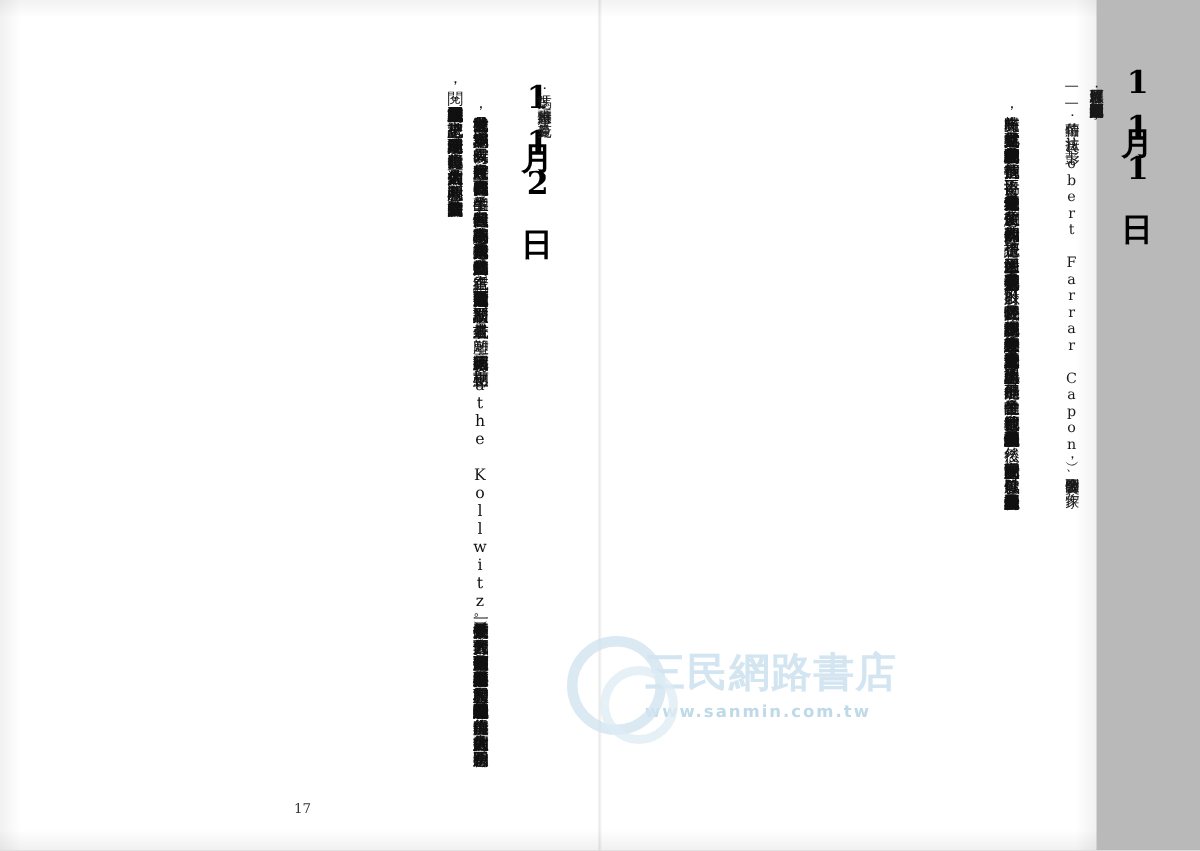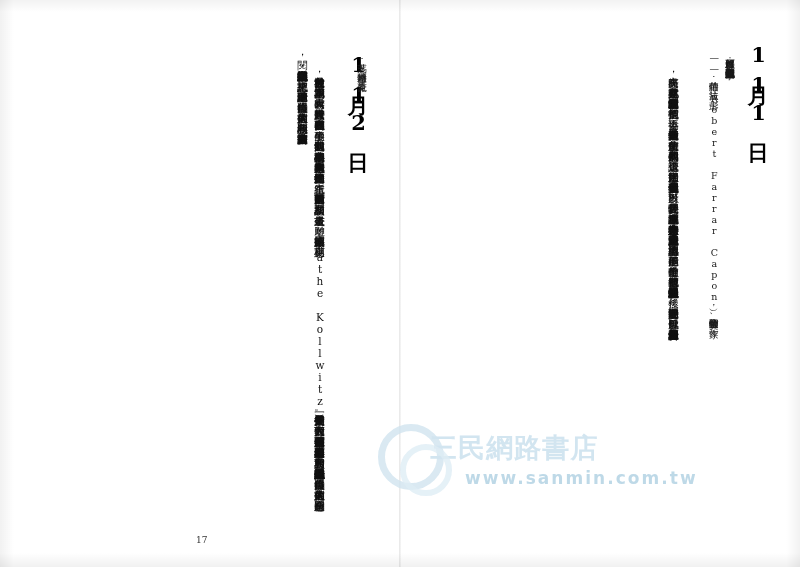--- a/index.html
+++ b/index.html
@@ -8,21 +8,21 @@
   }
   body {
     width: 800px;
     height: 567px;
     background: #b9b9b9;
     font-family: "DejaVu Sans", sans-serif;
     overflow: hidden;
   }
   .spread {
     position: relative;
-    width: 800px;
+    width: 731px;
     height: 567px;
     background: #ffffff;
     box-sizing: border-box;
   }
   
   .spread::before {
     content: "";
     position: absolute;
     left: 0; top: 0; right: 0; bottom: 0;
     background:
@@ -162,26 +162,25 @@
   .wm-main {
     font-family: "DejaVu Sans", sans-serif;
     font-size: 27px;
     font-weight: bold;
     color: #cfe3ef;
     letter-spacing: 0.04em;
     text-shadow: 0 1px 0 rgba(255,255,255,0.8);
   }
   .wm-sub {
     font-family: "DejaVu Sans", sans-serif;
-    font-size: 17px;
+    font-size: 11px;
     font-weight: bold;
     color: #b9d6e6;
     letter-spacing: 0.12em;
     margin-top: 2px;
-    margin-left: 35px;
   }
   .wm-ring {
     position: absolute;
     left: -52px;
     top: -6px;
     width: 52px;
     height: 52px;
     border: 7px solid #cfe3ef;
     border-radius: 50%;
     opacity: 0.85;

